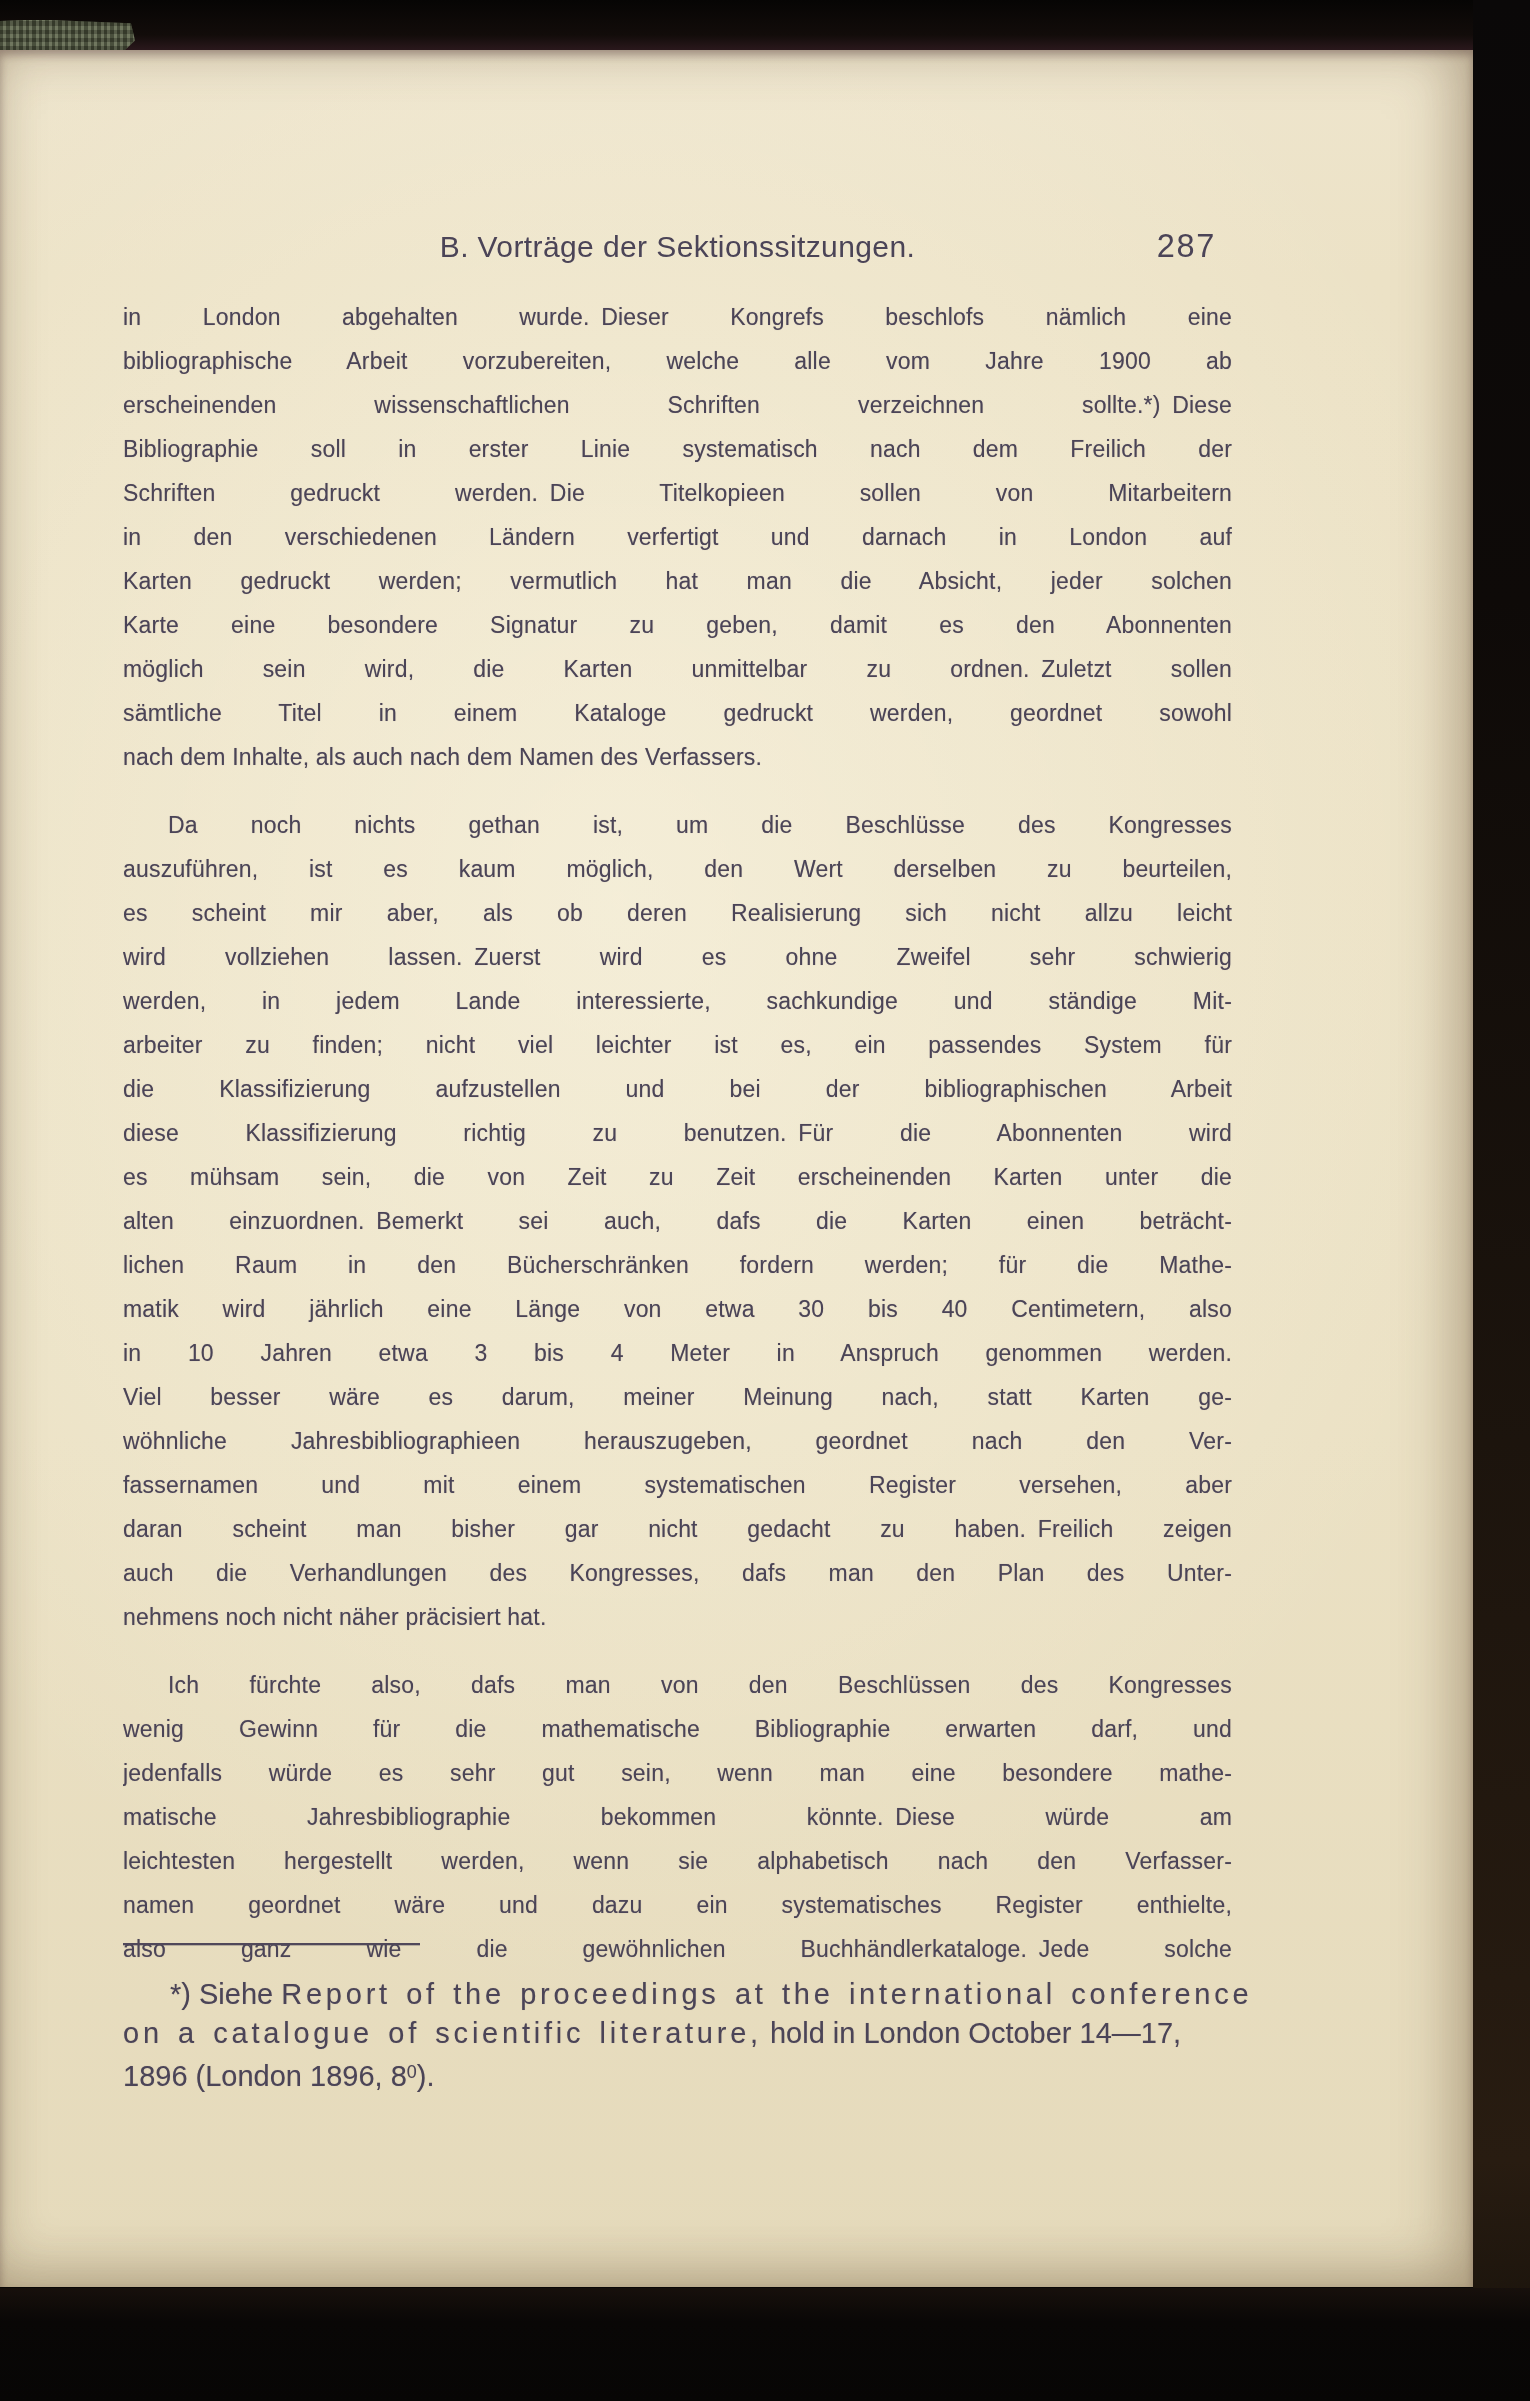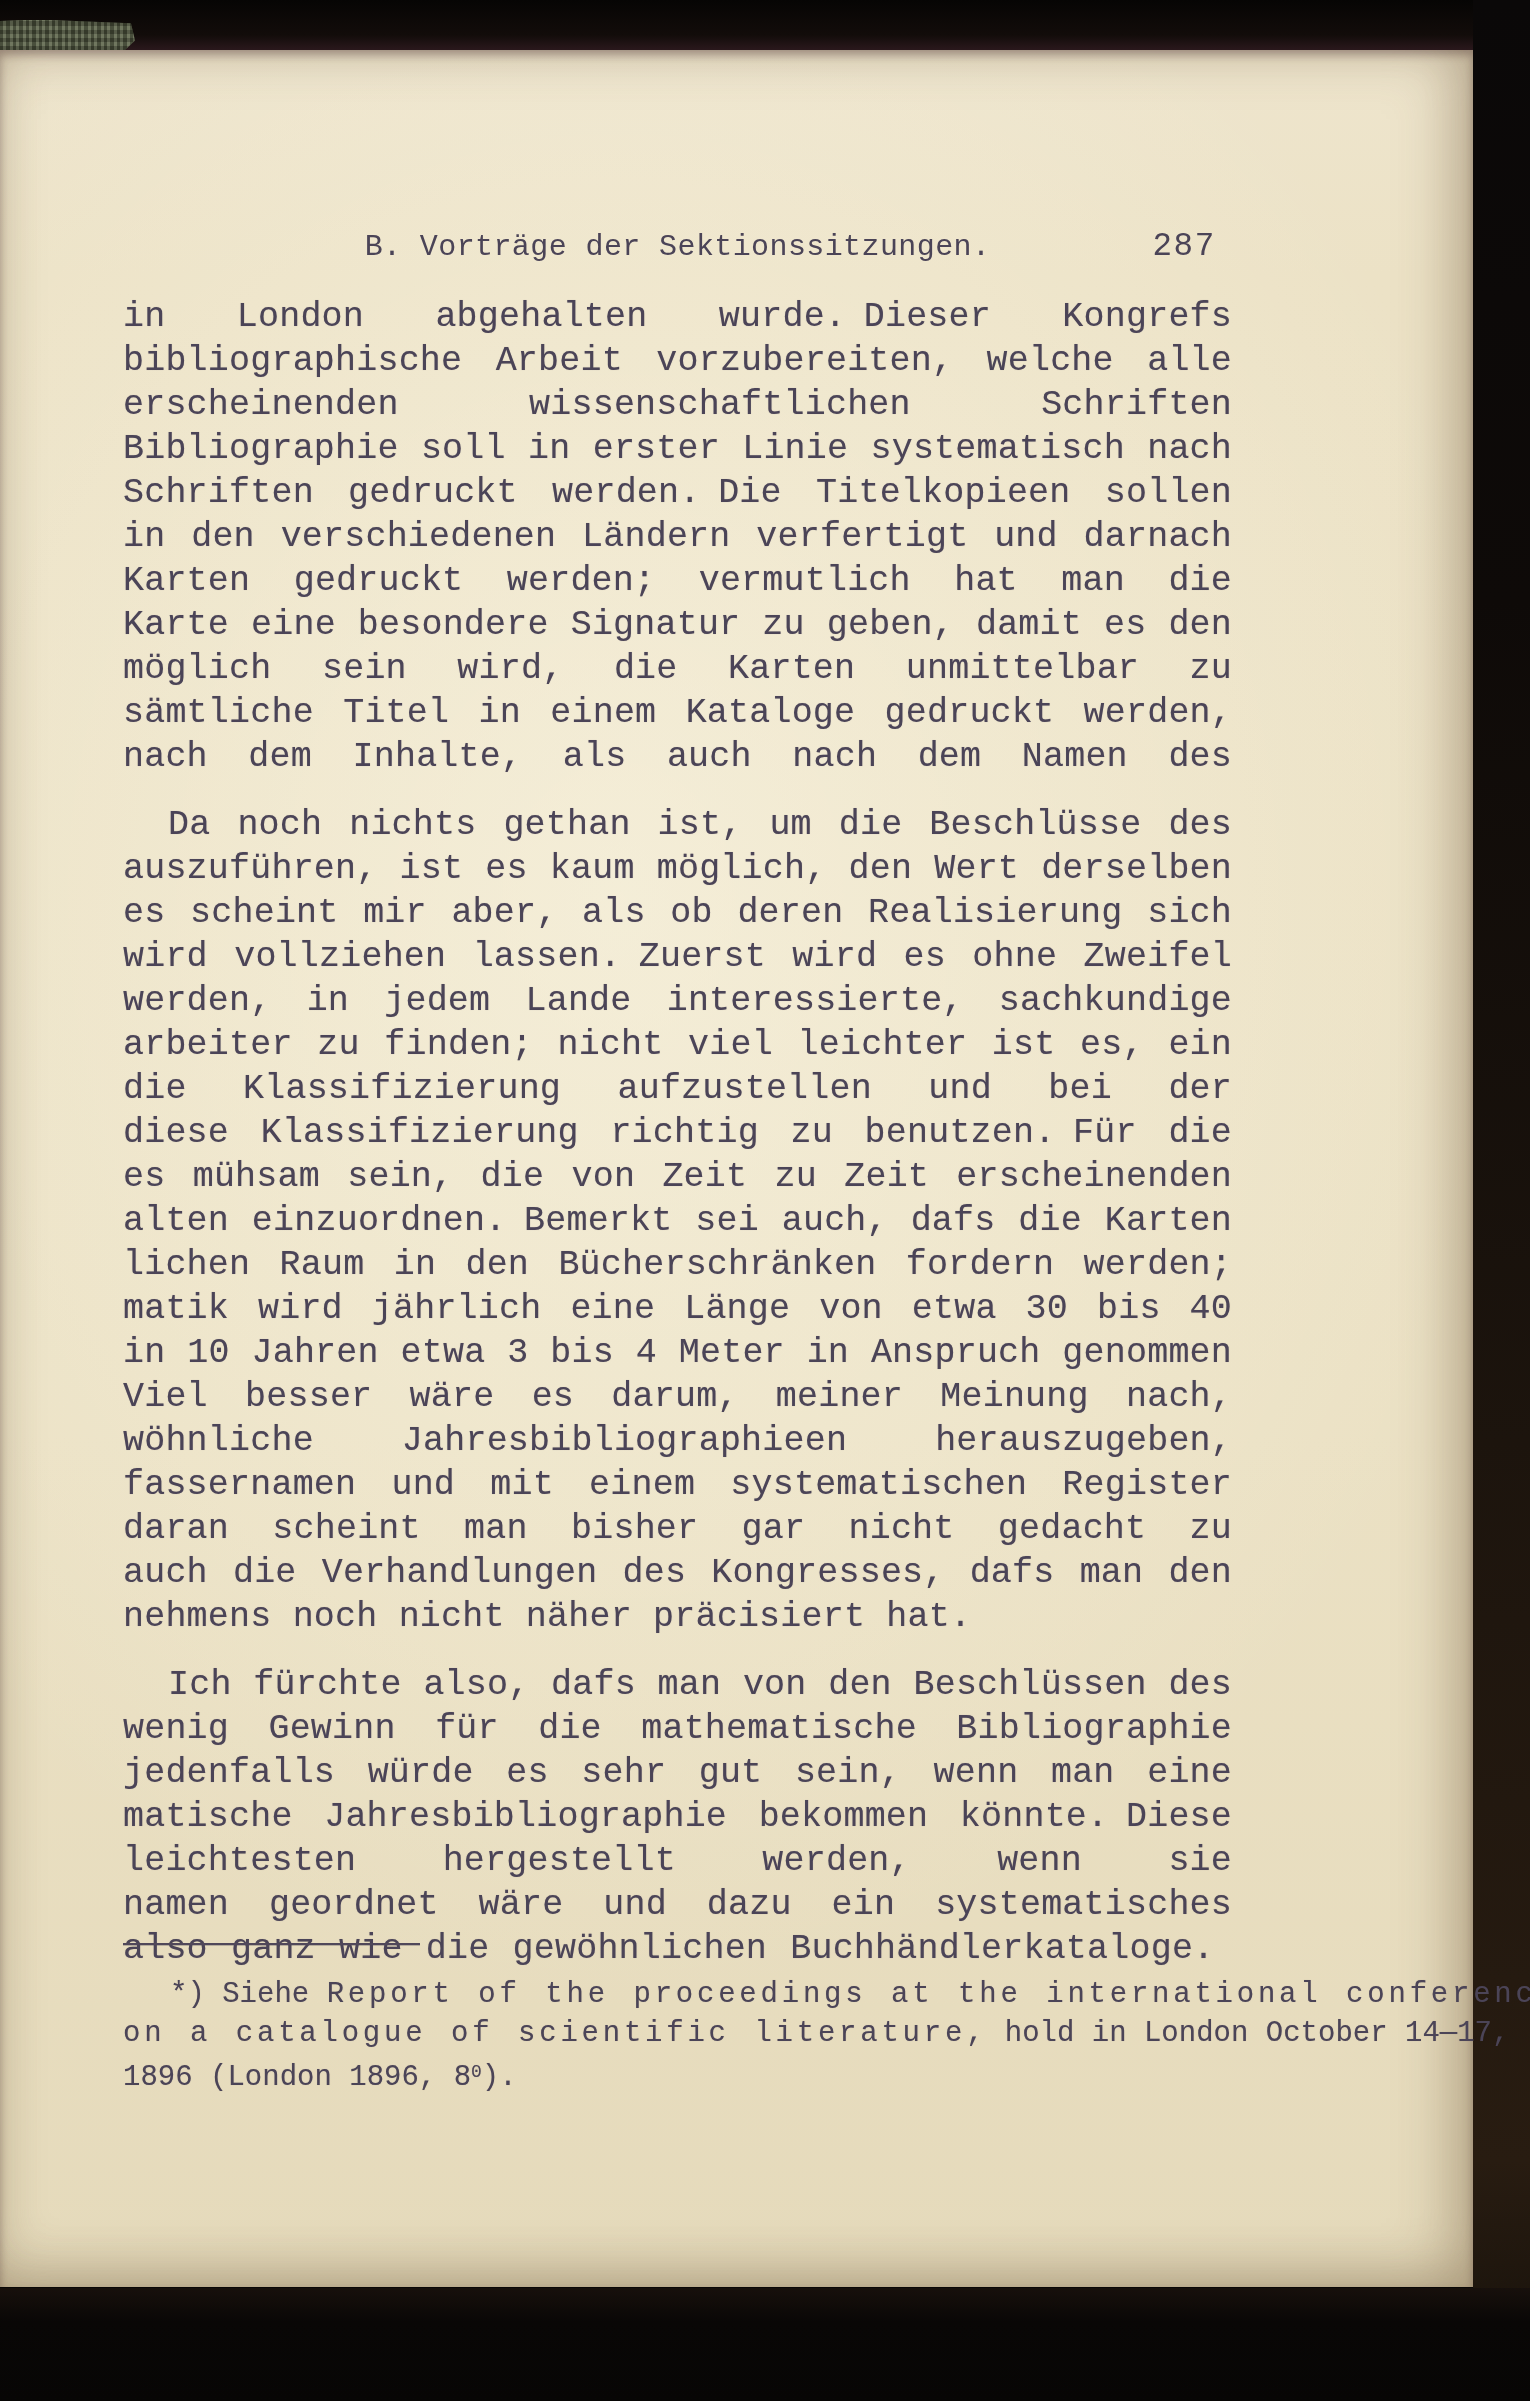--- a/index.html
+++ b/index.html
@@ -1,18 +1,18 @@
 <!DOCTYPE html>
 <html style="font-size:13px"><head>
 <meta charset="utf-8">
 <title>Scanned book page</title>
 <style>
   html,body{margin:0;padding:0;background:#0a0807;}
   #scan{position:relative;width:1531px;height:2401px;overflow:hidden;
-        font-family:Liberation Mono, monospace;}
+        font-family:Liberation Sans, sans-serif;}
   
   .band-top{position:absolute;left:0;top:0;width:1531px;height:50px;
             background:linear-gradient(180deg,#060504 0%,#120c0a 70%,#2a181c 100%);}
   .band-right{position:absolute;left:1473px;top:0;width:58px;height:2401px;
             background:linear-gradient(180deg,#0a0808 0%,#0e0a08 25%,#1c140d 60%,#281c11 90%,#15100a 100%);}
   .band-bottom{position:absolute;left:0;top:2288px;width:1531px;height:114px;
             background:linear-gradient(180deg,#17100c 0%,#090706 30%,#070605 100%);}
   
   .ribbon{position:absolute;left:0;top:19.5px;width:135px;height:38px;
           background:
@@ -28,21 +28,21 @@
          box-shadow:inset -23px 0 57px rgba(92,70,40,.28),
                     inset 0 -19.5px 49px rgba(92,70,40,.20),
                     inset 0 4.9px 8.1px rgba(58,30,40,.35);}
   
   .runhead{position:absolute;left:123px;top:180px;width:1109px;height:45px;color:#4b4457;}
   .runhead .title{position:absolute;left:0;right:0;text-align:center;font-size:30px;
                   letter-spacing:0.4px;}
   .runhead .pageno{position:absolute;right:16.2px;top:-1.6px;font-size:32.5px;letter-spacing:1.6px;}
   
   .bodytext{position:absolute;left:123px;top:245px;width:1109px;color:#4b4457;
-            font-size:35px;line-height:44px;letter-spacing:0.2px;
+            font-size:23px;line-height:44px;letter-spacing:0.2px;
             text-shadow:0 0 0.8px rgba(75,68,87,.35);}
   .line{text-align:justify;text-align-last:justify;text-justify:inter-word;
         white-space:normal;overflow:hidden;max-height:44px;}
   .line.lastline{text-align-last:left;}
   .line.indent{text-indent:45px;margin-top:24px;}
   
   .footrule{position:absolute;left:123px;top:1893px;width:297px;height:2.4px;
             background:#50485a;box-shadow:0 0.8px 0 rgba(80,72,90,.4);}
   .footnote{position:absolute;left:123px;top:1925px;width:1117px;color:#4b4457;
             font-size:29px;line-height:39px;text-shadow:0 0 0.8px rgba(75,68,87,.3);}

